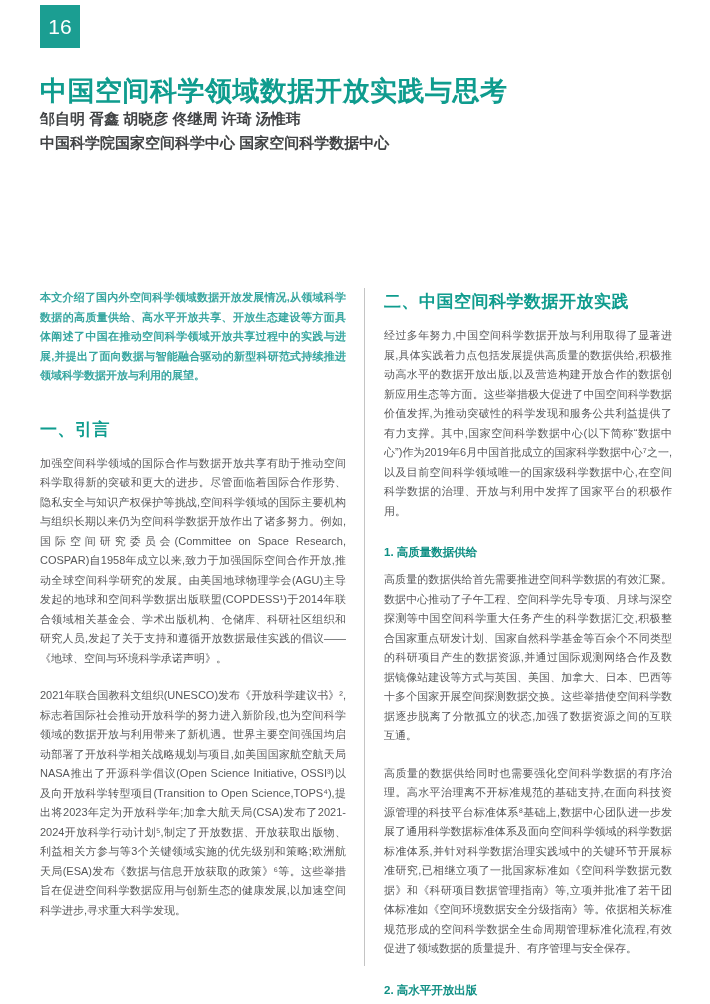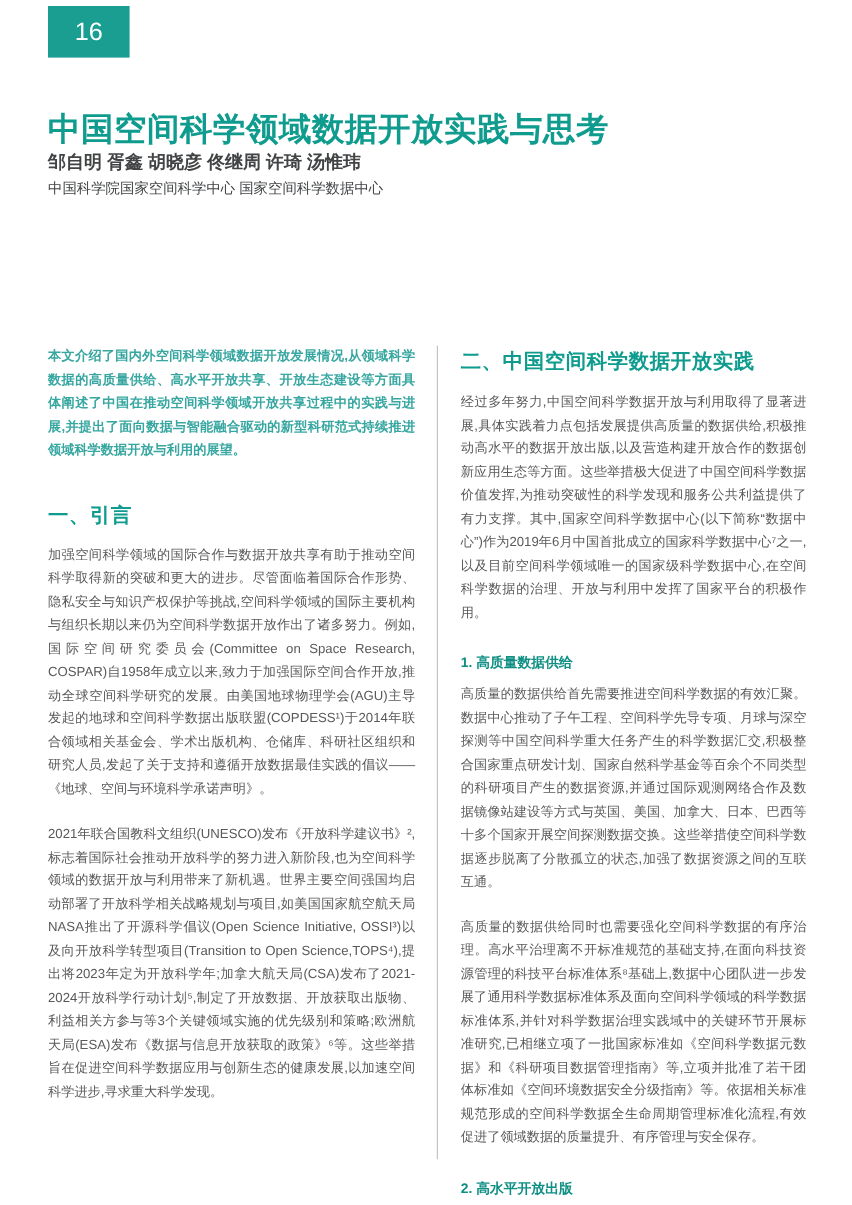--- a/index.html
+++ b/index.html
@@ -12,53 +12,53 @@
     position: relative;
     width: 710px;
     height: 1004px;
     background: #ffffff;
     overflow: hidden;
   }
   .page-number-badge {
     position: absolute;
     left: 40px;
     top: 5px;
-    width: 68px;
+    width: 40px;
     height: 43px;
     background: #1b9e92;
     color: #ffffff;
     font-size: 21px;
     font-weight: 300;
     display: flex;
     align-items: center;
     justify-content: center;
   }
   .header {
     position: absolute;
     left: 40px;
-    top: 92px;
+    top: 75px;
     width: 632px;
   }
   .title {
     color: #0f9c8e;
     font-size: 27px;
     font-weight: 700;
     letter-spacing: 0.5px;
     line-height: 1.2;
   }
   .authors {
     color: #414345;
     font-size: 15px;
     font-weight: 600;
     line-height: 1.55;
   }
   .affiliation {
     color: #414345;
-    font-size: 12px;
-    font-weight: 400;
+    font-size: 15px;
+    font-weight: 700;
     line-height: 1.55;
   }
   .content {
     position: absolute;
     left: 40px;
     top: 288px;
     width: 632px;
   }
   .col-left {
     position: absolute;

